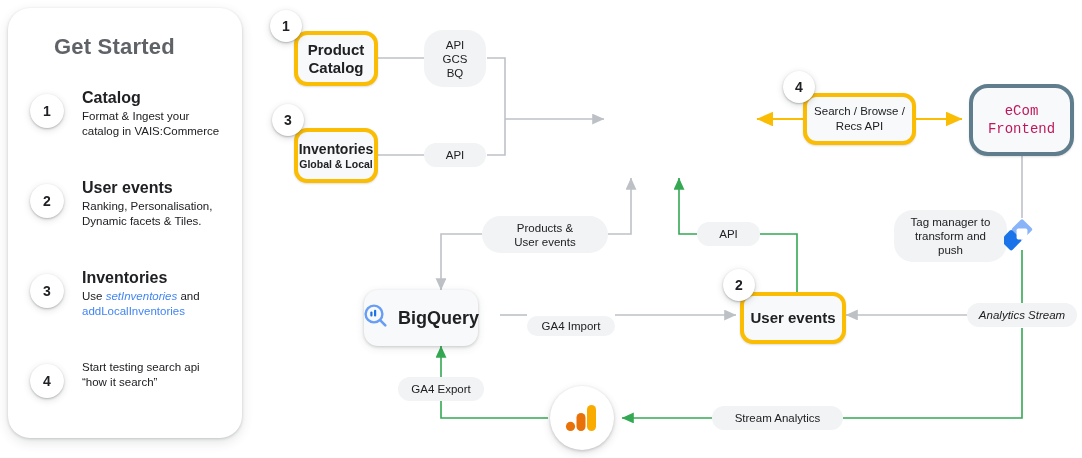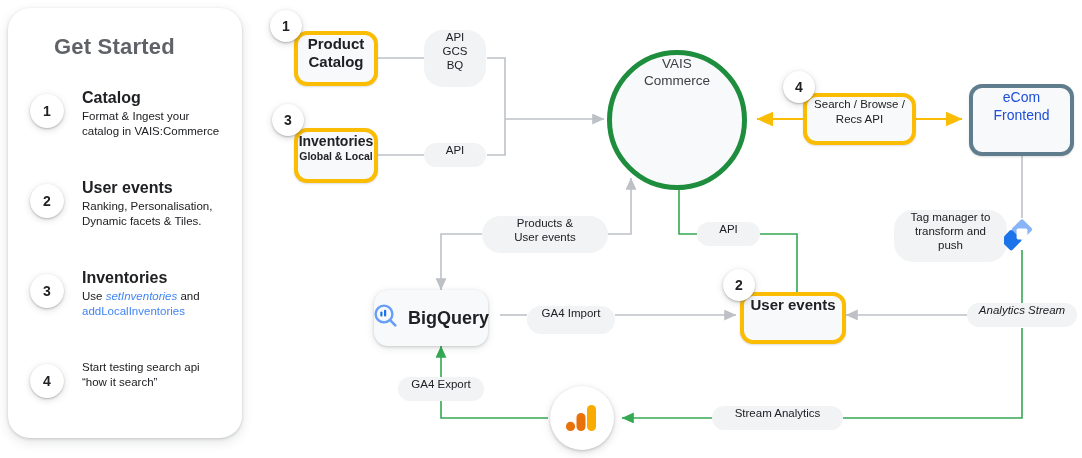--- a/index.html
+++ b/index.html
@@ -30,38 +30,38 @@
     font-size:14px;font-weight:700;color:#202124;
   }
   .step .body{position:absolute;left:56px;top:0;width:156px;}
   .step .title{font-size:16px;font-weight:700;color:#202124;line-height:19px;}
   .step .desc{font-size:11.5px;color:#202124;line-height:14.5px;margin-top:2px;}
   .lnk{color:#4285f4;}
   .lnk.it{font-style:italic;}
 
   
   .node{
-    position:absolute;box-sizing:border-box;display:flex;
+    position:absolute;box-sizing:border-box;display:flex;align-items:center;
     justify-content:center;text-align:center;border-radius:12px;
   }
   .chip{
     background:#f1f3f4;color:#202124;font-size:11.5px;line-height:14px;
     border-radius:19px;padding:0 6px;
   }
   .ybox{
     background:#f8f9fa;border:4px solid #fbbc04;border-radius:13px;
     box-shadow:0 1px 2px rgba(60,64,67,.18);
   }
   .ybox .t1{font-size:15px;font-weight:700;color:#202124;line-height:18px;}
   .ybox .t2{font-size:10.5px;font-weight:700;color:#202124;line-height:13px;}
   .ybox .t3{font-size:11.5px;font-weight:400;color:#202124;line-height:15px;}
   .greybox{
-    background:#f8f9fa;border:4px solid #5f7d8c;border-radius:13px;
+    background:#f8f9fa;border:4px solid #5f7d8c;border-radius:19px;
     box-shadow:0 1px 2px rgba(60,64,67,.18);
-    font-size:14px;line-height:18px;color:#1d4ed8;
+    font-size:14px;line-height:18px;color:#be185d;font-family:Liberation Mono, monospace;
   }
   .circlenode{
     border-radius:50%;background:#f8f9fa;border:5px solid #1e8e3e;
     font-size:13.5px;line-height:17px;color:#3c4043;
   }
   .bq{
     background:#f8f9fa;border-radius:14px;box-shadow:0 1px 3px rgba(60,64,67,.22),0 2px 8px rgba(60,64,67,.12);
     display:flex;align-items:center;justify-content:center;gap:9px;
     font-size:18px;font-weight:700;color:#202124;
   }
@@ -206,26 +206,20 @@
   <div class="node chip" style="left:424px;top:30px;width:62px;height:57px;">
     <div>
       <div>API</div>
       <div>GCS</div>
       <div>BQ</div>
     </div>
   </div>
 
   <div class="node chip" style="left:424px;top:143px;width:62px;height:24px;">API</div>
 
-  <div class="node circlenode" style="left:607px;top:50px;width:140px;height:140px;">
-    <div>
-      <div>VAIS</div>
-      <div>Commerce</div>
-    </div>
-  </div>
 
   <div class="node ybox" style="left:803px;top:93px;width:113px;height:52px;">
     <div>
       <div class="t3">Search / Browse /</div>
       <div class="t3">Recs API</div>
     </div>
   </div>
   <div class="stepbadge" style="left:783px;top:71px;">4</div>
 
   <div class="node greybox" style="left:969px;top:84px;width:105px;height:72px;">
@@ -253,33 +247,33 @@
   </div>
 
   <div class="tagicon" style="left:1004px;top:216px;">
     <svg width="36" height="36" viewBox="0 0 36 36">
       <rect x="18" y="2.5" width="15.5" height="15.5" rx="2" transform="rotate(45 18 2.5)" fill="#8ab4f8"></rect>
       <rect x="7.2" y="13.2" width="15.5" height="15.5" rx="2" transform="rotate(45 7.2 13.2)" fill="#1a73e8"></rect>
       <rect x="12.6" y="12.6" width="10.8" height="10.8" rx="1.6" fill="#ffffff"></rect>
     </svg>
   </div>
 
-  <div class="bq" style="position:absolute;left:374px;top:290px;width:114px;height:56px;">
+  <div class="bq" style="position:absolute;left:364px;top:290px;width:114px;height:56px;">
     <span>
       <svg width="26" height="26" viewBox="0 0 26 26">
         <circle cx="11" cy="11" r="8.4" fill="none" stroke="#669df6" stroke-width="2.4"></circle>
         <rect x="7.3" y="8.6" width="2.2" height="5" rx="1" fill="#1a73e8"></rect>
         <rect x="11" y="6.8" width="2.2" height="6.8" rx="1" fill="#1a73e8"></rect>
         <path d="M17.1,17.1 L22.3,22.3" stroke="#669df6" stroke-width="2.6" stroke-linecap="round"></path>
       </svg>
     </span>
     <span>BigQuery</span>
   </div>
 
-  <div class="node chip" style="left:527px;top:306px;width:88px;height:28px;">GA4 Import</div>
+  <div class="node chip" style="left:527px;top:316px;width:88px;height:20px;">GA4 Import</div>
 
   <div class="node chip" style="left:398px;top:377px;width:86px;height:24px;">GA4 Export</div>
 
   <div class="node ybox" style="left:740px;top:292px;width:106px;height:52px;">
     <div class="t1">User events</div>
   </div>
   <div class="stepbadge" style="left:723px;top:269px;">2</div>
 
   <div class="node chip" style="left:967px;top:303px;width:110px;height:24px;font-style:italic;">Analytics Stream</div>
 

